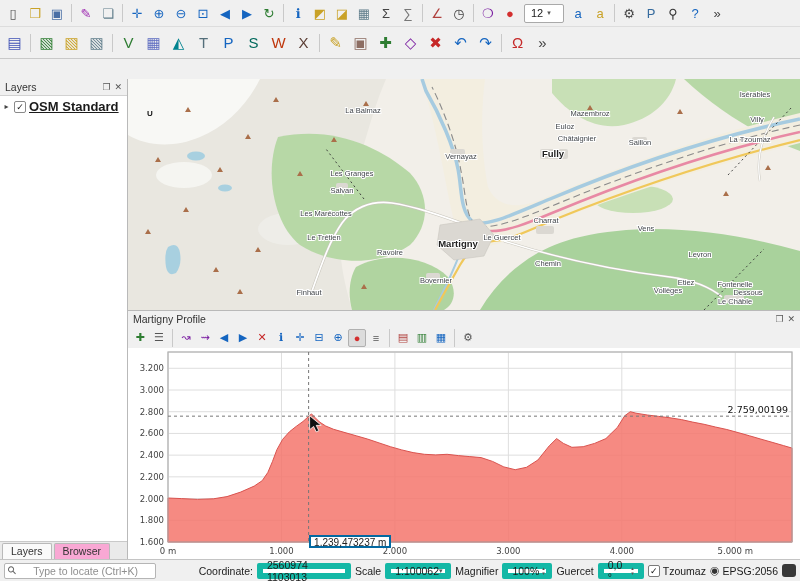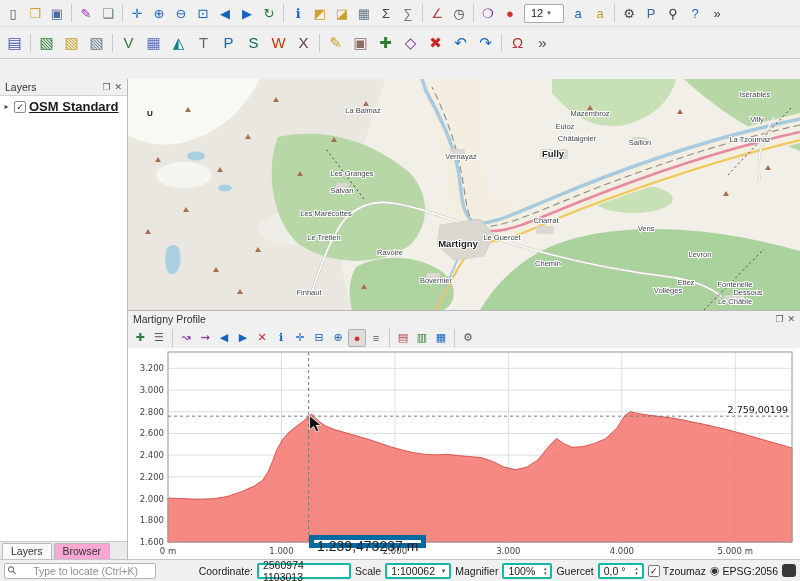--- a/index.html
+++ b/index.html
@@ -42,31 +42,31 @@
 
   
   .profile-panel { position:absolute; left:128px; top:310px; right:0; bottom:22px; background:#f0f0f0; border-top:1px solid #b9b9b9; }
   .profile-toolbar { height:21px; display:flex; align-items:center; padding:0 3px; gap:1px; }
   .pf-icon { width:18px; height:18px; display:flex; align-items:center; justify-content:center; font-size:11px; border:1px solid transparent; border-radius:2px; flex:0 0 auto; }
   .pf-icon.active { background:#dcdcdc; border-color:#b0b0b0; }
   .chart-area { position:absolute; left:0; right:0; top:37px; bottom:0; background:#ffffff; }
   #chart-svg text { font-family:"DejaVu Sans",sans-serif; }
   .tick { font-size:8.5px; fill:#444; }
   .cross-label { font-size:9.5px; fill:#111; paint-order:stroke; stroke:#ffffff; stroke-width:3px; }
-  .chart-tooltip { position:absolute; background:#fff; border:5px solid #0369a1; font-size:14px; padding:0 3px; height:13px; line-height:12px; color:#222; white-space:nowrap; }
+  .chart-tooltip { position:absolute; background:#fff; border:2px solid #0369a1; font-size:10px; padding:0 3px; height:13px; line-height:12px; color:#222; white-space:nowrap; }
 
   
   .statusbar { position:absolute; left:0; right:0; bottom:0; height:22px; background:#f0f0f0; border-top:1px solid #c4c4c4; display:flex; align-items:center; gap:4px; padding:0 4px; font-size:10.5px; }
   .locate { width:152px; height:16px; background:#fff; border:1px solid #b5b5b5; border-radius:2px; display:flex; align-items:center; gap:3px; padding:0 3px; flex:0 0 auto; }
   .locate input { border:none; outline:none; flex:1; min-width:0; font-size:10.5px; background:transparent; font-family:inherit; color:#333;text-align:center; }
   .locate input::placeholder { color:#8f8f8f; }
   .rot45 { display:inline-block; transform:rotate(-45deg); font-size:11px; color:#666; }
   .flex-spacer { flex:1; }
   .sb-label { white-space:nowrap; color:#222; }
-  .sb-input { background:#fff; border:2px solid #14b8a6; border-radius:2px; height:16px; display:flex; align-items:center; padding:0 4px; font-size:10.5px; flex:0 0 auto; }
+  .sb-input { background:#fff; border:6px solid #14b8a6; border-radius:2px; height:16px; display:flex; align-items:center; padding:0 4px; font-size:10.5px; flex:0 0 auto; }
   .spin { display:flex; flex-direction:column; font-size:5px; line-height:5px; color:#555; margin-left:3px; }
   .sb-check { display:flex; align-items:center; gap:3px; flex:0 0 auto; }
   .sb-cb { width:12px; height:12px; border:1px solid #7a7a7a; background:#fff; border-radius:2px; font-size:9px; line-height:10px; text-align:center; color:#111; }
   .crs { display:flex; align-items:center; gap:3px; flex:0 0 auto; }
   .globe { font-size:11px; color:#333; }
   .msg { width:14px; height:13px; background:#383838; border-radius:3px; flex:0 0 auto; }
 </style>
 </head>
 <body>
 

